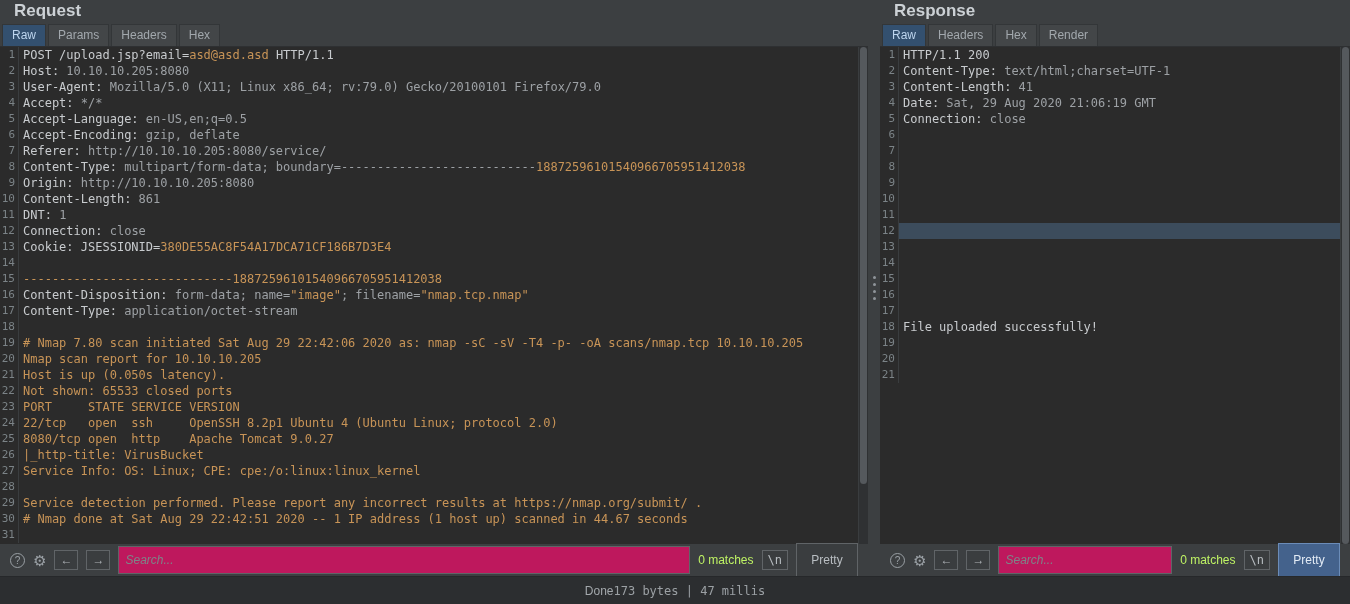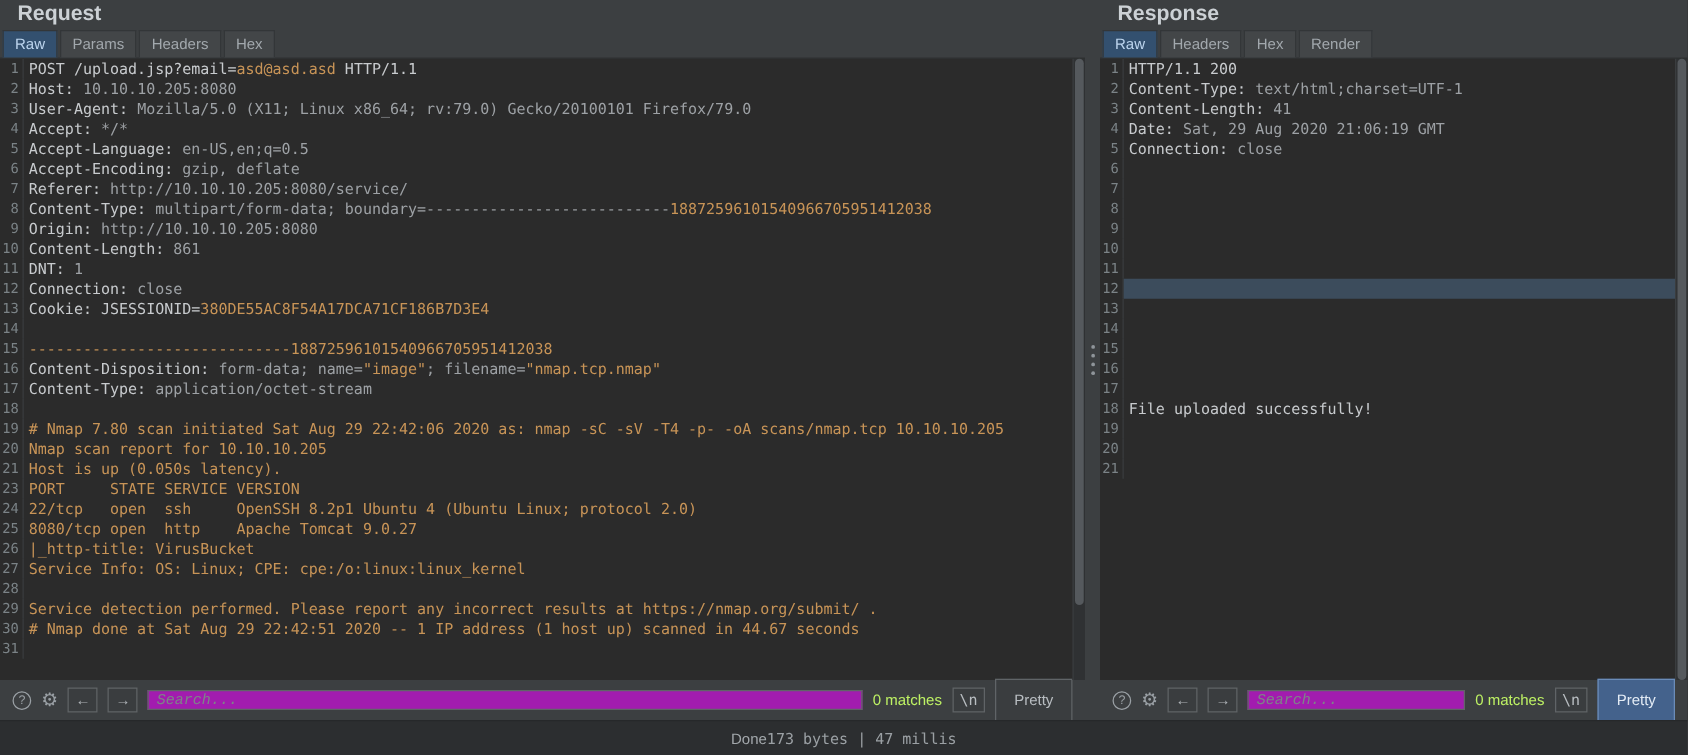--- a/index.html
+++ b/index.html
@@ -38,22 +38,22 @@
   .seg-a{color:var(--amber);}
   .vscroll{width:10px;background:#2f3133;border-left:1px solid #3a3d3f;position:relative;}
   .vscroll .thumb{position:absolute;left:1px;right:1px;border-radius:4px;background:#55595d;}
   .toolbar{height:32px;display:flex;align-items:center;gap:8px;padding:0 10px;}
   .icon-help{width:15px;height:15px;min-width:15px;border-radius:50%;border:1px solid #9aa0a5;color:#9aa0a5;
       font-size:10px;display:flex;align-items:center;justify-content:center;}
   .icon-gear{font-size:15px;color:#9aa0a5;line-height:15px;}
   .btn{height:20px;min-width:24px;background:#3a3d3f;border:1px solid #606467;color:#b9bec2;
       font-size:12px;display:flex;align-items:center;justify-content:center;padding:0 5px;cursor:default;}
   .btn.arrow{color:#aeb3b7;}
-  .search{flex:1;height:16px;min-width:40px;background:#a21caf;border:1px solid #606467;color:#c2c6ca;
-      font-size:12px;padding:0 6px;font-family:Liberation Mono, monospace;outline:none;}
+  .search{flex:1;height:28px;min-width:40px;background:#be185d;border:1px solid #606467;color:#c2c6ca;
+      font-size:12px;padding:0 6px;font-family:Liberation Sans, sans-serif;outline:none;}
   .search::placeholder{color:#7e8488;font-style:italic;}
   .matches{font-size:12px;color:#bef264;white-space:nowrap;}
   .btn.nl{font-family:"DejaVu Sans Mono",monospace;}
   .btn.pretty{min-width:62px;height:34px;}
   .btn.pretty.blue{background:var(--accent);border-color:#6b8cb8;color:#e3ebf5;}
   .statusbar{height:28px;background:#2c2e30;border-top:1px solid #26282a;display:flex;align-items:center;
       justify-content:center;padding:0 8px;font-size:12px;color:#a3a8ac;}
   .status-right{font-family:"DejaVu Sans Mono",monospace;font-size:12px;color:#9ba0a4;}
 </style>
 </head>
@@ -150,20 +150,24 @@
             </div>
             <div class="row">
               <span class="ln">20</span>
               <span class="lc"><span class="seg-a">Nmap scan report for 10.10.10.205</span></span>
             </div>
             <div class="row">
               <span class="ln">21</span>
               <span class="lc"><span class="seg-a">Host is up (0.050s latency).</span></span>
             </div>
             <div class="row">
+              <span class="ln">22</span>
+              <span class="lc"><span class="seg-a">Not shown: 65533 closed ports</span></span>
+            </div>
+            <div class="row">
               <span class="ln">23</span>
               <span class="lc"><span class="seg-a">PORT     STATE SERVICE VERSION</span></span>
             </div>
             <div class="row">
               <span class="ln">24</span>
               <span class="lc"><span class="seg-a">22/tcp   open  ssh     OpenSSH 8.2p1 Ubuntu 4 (Ubuntu Linux; protocol 2.0)</span></span>
             </div>
             <div class="row">
               <span class="ln">25</span>
               <span class="lc"><span class="seg-a">8080/tcp open  http    Apache Tomcat 9.0.27</span></span>

